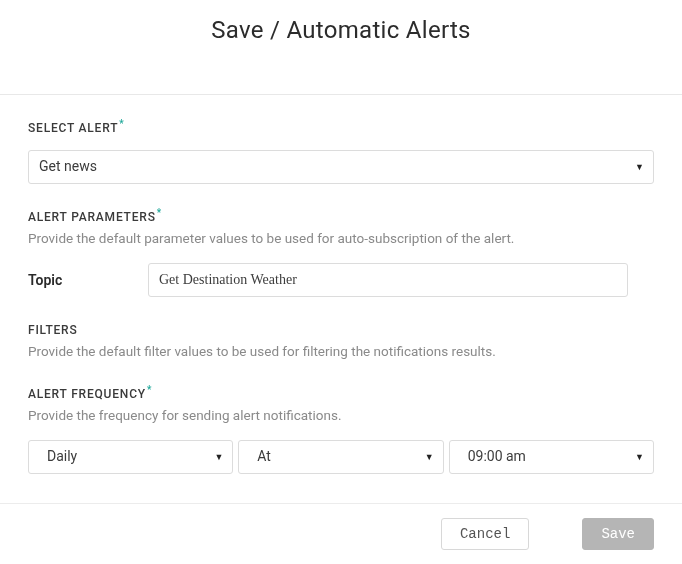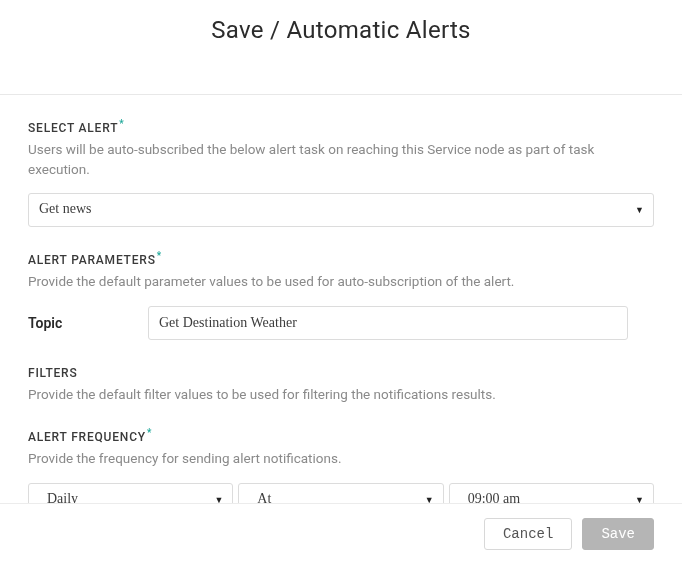--- a/index.html
+++ b/index.html
@@ -65,21 +65,20 @@
       font-size: 14px;
       color: #3c3c3c;
       background: #fff;
       appearance: none;
       -webkit-appearance: none;
       height: 34px;
       font-family: inherit;
     }
     .select-box {
       cursor: pointer;
-      font-family: Liberation Serif, serif;
     }
     .select-caret {
       position: absolute;
       right: 10px;
       top: 50%;
       transform: translateY(-50%);
       font-size: 9px;
       color: #222;
       pointer-events: none;
     }
@@ -129,39 +128,39 @@
     }
     .btn-cancel {
       background: #fff;
       border: 1px solid #d8d8d8;
       color: #545454;
     }
     .btn-save {
       background: #b5b5b5;
       border: 1px solid #b5b5b5;
       color: #fff;
+      margin-left: 43px;
     }
     .freq-col .select-box {
       padding-left: 18px;
     }
   </style>
 </head>
 <body>
 
 <div class="header">
   <h1>Save / Automatic Alerts</h1>
 </div>
 
 <div class="content">
 
   <div class="section">
     <span class="section-label">
       <span>SELECT ALERT</span><span class="asterisk">*</span>
     </span>
-    <div class="section-desc">Users will be auto-subscribed the below alert task on reaching this Service node as part of task execution.</div>
     <div class="select-wrap">
       <div class="select-box">Get news</div>
       <span class="select-caret">▼</span>
     </div>
   </div>
 
   <div class="section">
     <span class="section-label">
       <span>ALERT PARAMETERS</span><span class="asterisk">*</span>
     </span>

